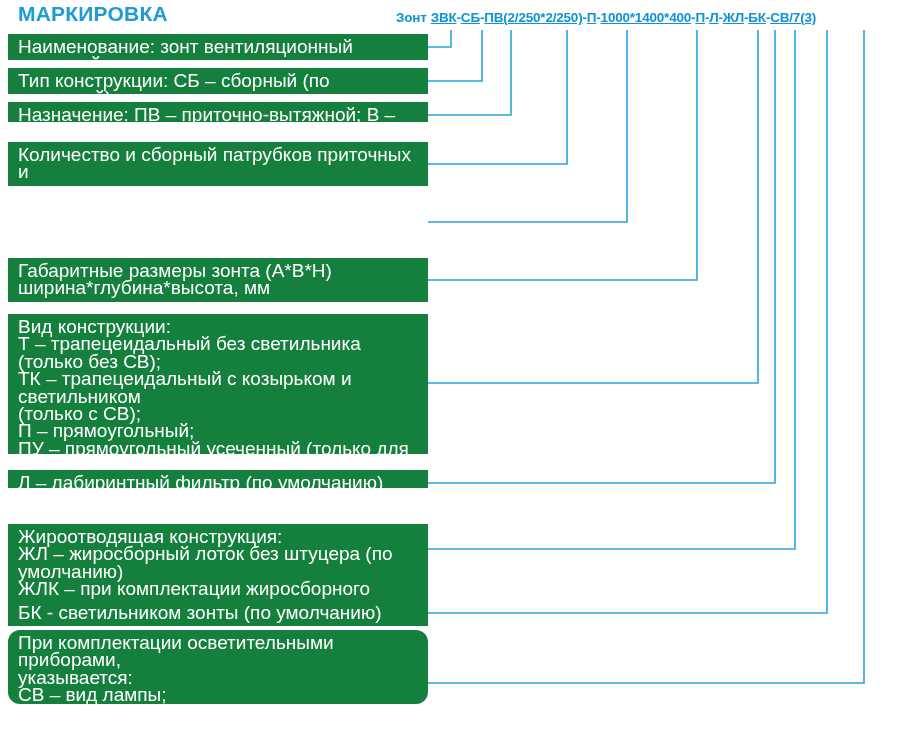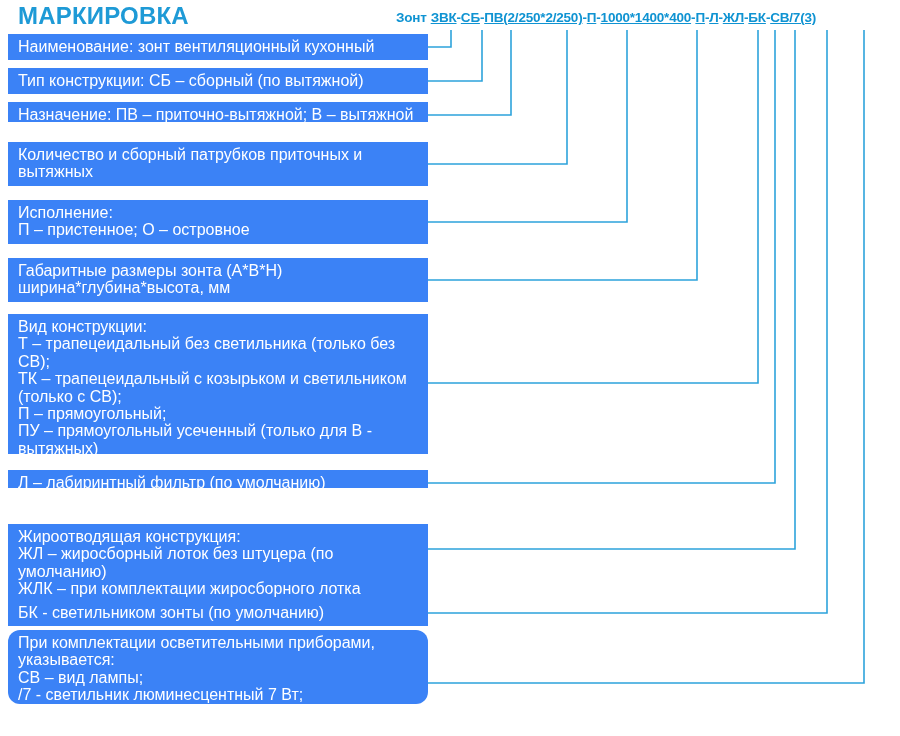--- a/index.html
+++ b/index.html
@@ -9,21 +9,21 @@
     background:#ffffff;
     font-family:"Liberation Sans","DejaVu Sans",sans-serif;
     overflow:hidden;
     position:relative;
   }
   #root{position:relative;width:900px;height:736px;}
 
   
   .title{
     position:absolute;left:18px;top:2px;
-    font-size:24px;font-weight:bold;
+    font-size:21px;font-weight:bold;
     color:#1e9ad6;
     letter-spacing:.2px;
     white-space:nowrap;
   }
 
   
   .code-line{
     position:absolute;
     left:396px;top:10px;
     width:504px;
@@ -34,25 +34,25 @@
   }
   .code-line .kw{margin-right:4px;margin-top:32px;}
   .code-line .seg{text-decoration:underline;text-underline-offset:1px;}
   .code-line .sep{text-decoration:none;}
 
   
   .boxes{position:absolute;left:0;top:0;width:430px;height:736px;}
   .box{
     position:absolute;
     left:8px;width:420px;
-    background:#3b82f6;
+    background:#15803d;
     color:#ffffff;
     box-sizing:border-box;
     padding:4px 10px 5px 10px;
-    font-size:16px;
+    font-size:19px;
     line-height:17.4px;
     white-space:pre-line;
   }
 
   
   svg.wires{position:absolute;left:0;top:0;width:900px;height:736px;pointer-events:none;}
   svg.wires path{fill:none;stroke:#2da3db;stroke-width:1.6;}
 </style>
 </head>
 <body>
@@ -64,22 +64,20 @@
   <div class="code-line">
     <span class="kw">Зонт</span><span id="code-segments"><span class="seg">ЗВК</span><span class="sep">-</span><span class="seg">СБ</span><span class="sep">-</span><span class="seg">ПВ</span><span class="seg">(2/250*2/250)</span><span class="sep">-</span><span class="seg">П</span><span class="sep">-</span><span class="seg">1000*1400*400</span><span class="sep">-</span><span class="seg">П</span><span class="sep">-</span><span class="seg">Л</span><span class="sep">-</span><span class="seg">ЖЛ</span><span class="sep">-</span><span class="seg">БК</span><span class="sep">-</span><span class="seg">СВ/7(3)</span></span>
   </div>
 
   <div class="boxes" id="boxes">
       <div class="box" style="top: 34px; height: 26px;">Наименование: зонт вентиляционный кухонный</div>
       <div class="box" style="top: 68px; height: 26px;">Тип конструкции: СБ – сборный (по вытяжной)</div>
       <div class="box" style="top: 102px; height: 20px;">Назначение: ПВ – приточно-вытяжной; В – вытяжной</div>
       <div class="box" style="top: 142px; height: 44px;">Количество и сборный патрубков приточных и
 вытяжных</div>
-      <div class="box" style="top: 200px; height: 44px;">Исполнение:
-П – пристенное; О – островное</div>
       <div class="box" style="top: 258px; height: 44px;">Габаритные размеры зонта (А*В*Н)
 ширина*глубина*высота, мм</div>
       <div class="box" style="top: 314px; height: 140px;">Вид конструкции:
 Т – трапецеидальный без светильника (только без СВ);
 ТК – трапецеидальный с козырьком и светильником
 (только с СВ);
 П – прямоугольный;
 ПУ – прямоугольный усеченный (только для В -
 вытяжных)</div>
       <div class="box" style="top: 470px; height: 18px;">Л – лабиринтный фильтр (по умолчанию)</div>

